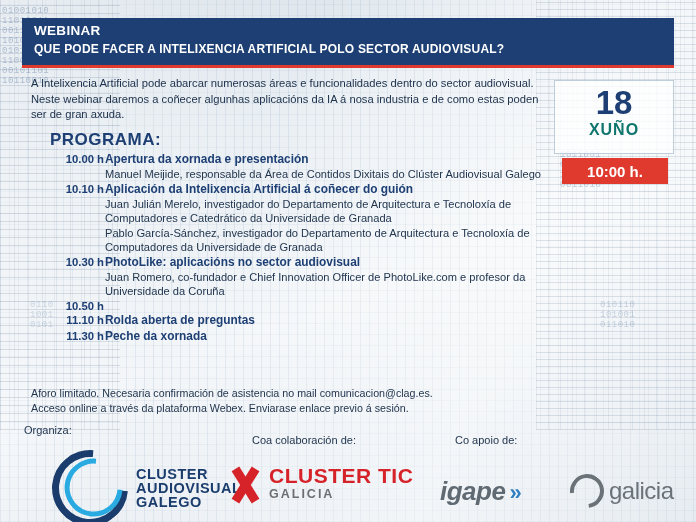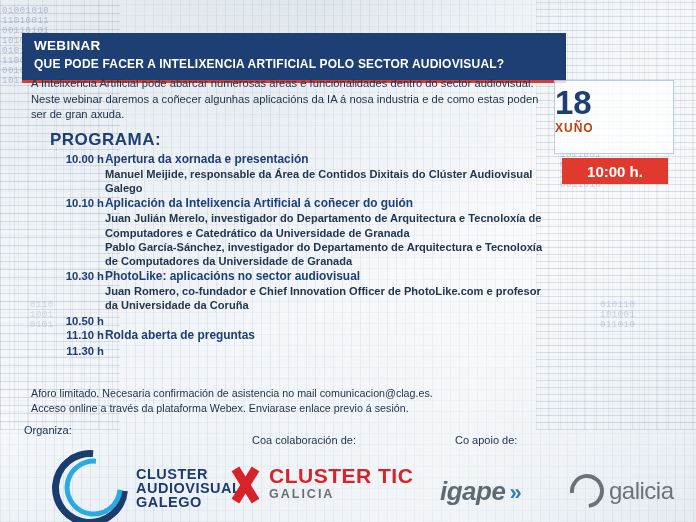--- a/index.html
+++ b/index.html
@@ -41,26 +41,25 @@
     white-space:pre;
     user-select:none;
   }
   .d1{left:2px;top:6px;}
   .d2{left:560px;top:150px;color:rgba(60,95,140,0.30);}
   .d3{left:600px;top:300px;color:rgba(60,95,140,0.25);}
   .d4{left:30px;top:300px;color:rgba(60,95,140,0.22);}
 
   
   .hdr{
-    position:absolute;left:22px;top:18px;width:544px;height:50px;
+    position:absolute;left:22px;top:18px;width:652px;height:50px;
     background:#1d3f74;
     border-bottom:3px solid #e03a2f;
     box-sizing:border-box;
     padding:5px 12px 0 12px;
-    margin-top:15px;
   }
   .hdr .kicker{
     color:#ffffff;font-weight:bold;font-size:13.5px;letter-spacing:.3px;
   }
   .hdr .title{
     color:#ffffff;font-weight:bold;font-size:12px;letter-spacing:.2px;margin-top:4px;
   }
 
   .intro{
     position:absolute;left:31px;top:76px;width:520px;
@@ -79,34 +78,34 @@
   .time{
     width:52px;flex:0 0 52px;text-align:right;
     font-size:11.3px;color:#1d3f74;font-weight:bold;
     padding-top:1px;
   }
   .body{margin-left:1px;}
   .ttl{
     font-size:11.9px;font-weight:bold;color:#1d3f74;line-height:15px;
   }
   .sub{
-    font-size:11.1px;color:#22364f;line-height:14.2px;font-weight:bold;
+    font-size:11.1px;color:#22364f;line-height:14.2px;
   }
 
   .datebox{
     position:absolute;right:22px;top:80px;width:118px;height:72px;
     background:rgba(255,255,255,0.78);
     border:1px solid rgba(140,165,190,0.55);
-    text-align:left;
+    text-align:center;
   }
   .datebox .day{
     font-size:33px;font-weight:bold;color:#1d3f74;line-height:36px;margin-top:4px;
   }
   .datebox .mon{
-    font-size:12px;font-weight:bold;color:#c2410c;letter-spacing:1px;
+    font-size:16px;font-weight:bold;color:#0f766e;letter-spacing:1px;
   }
   .timebox{
     position:absolute;right:28px;top:158px;width:106px;height:26px;
     background:#e03a2f;color:#fff;
     font-size:15px;font-weight:bold;
     display:flex;align-items:center;justify-content:center;
   }
 
   .foot{
     position:absolute;left:31px;top:386px;width:560px;
@@ -224,20 +223,23 @@
     <div class="time">10.50 h</div>
   </div>
   <div class="row">
     <div class="time">11.10 h</div>
     <div class="body">
       <div class="ttl">Rolda aberta de preguntas</div>
     </div>
   </div>
   <div class="row">
     <div class="time">11.30 h</div>
+    <div class="body">
+      <div class="ttl">Peche da xornada</div>
+    </div>
   </div>
 </div>
 
 <div class="datebox">
   <div class="day">18</div>
   <div class="mon">XUÑO</div>
 </div>
 <div class="timebox">10:00 h.</div>
 
 <div class="foot" style="white-space: pre-line;">Aforo limitado. Necesaria confirmación de asistencia no mail comunicacion@clag.es.

